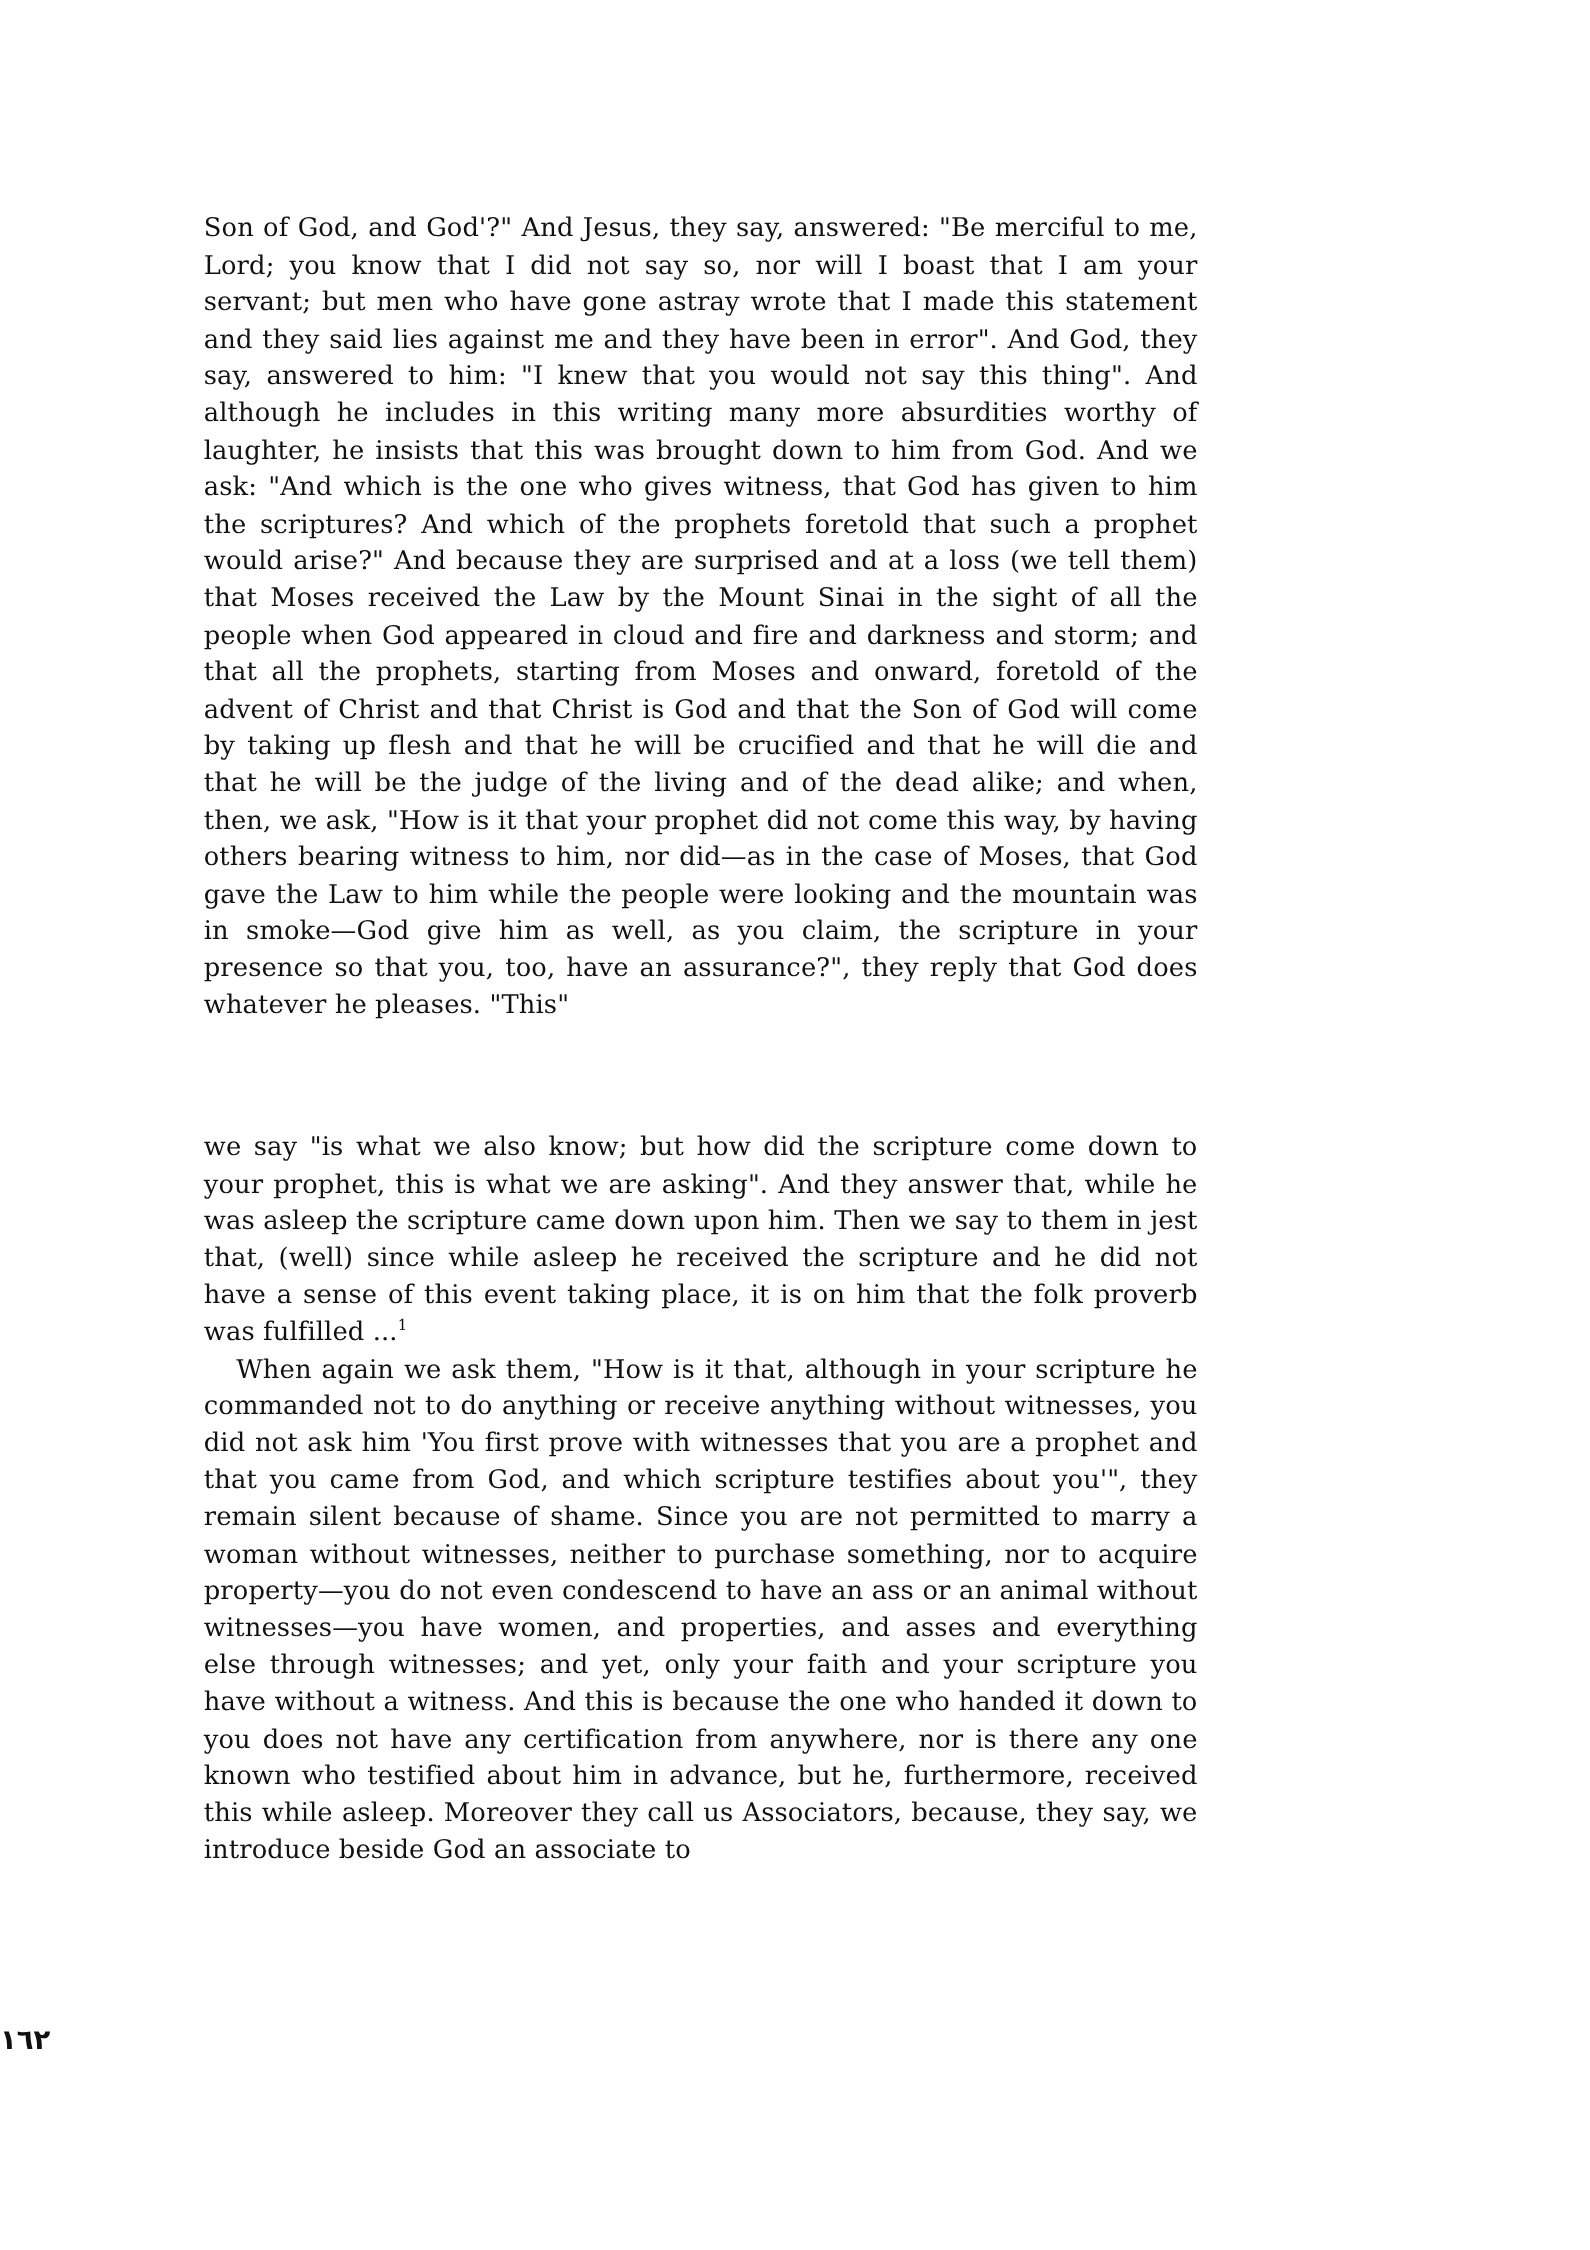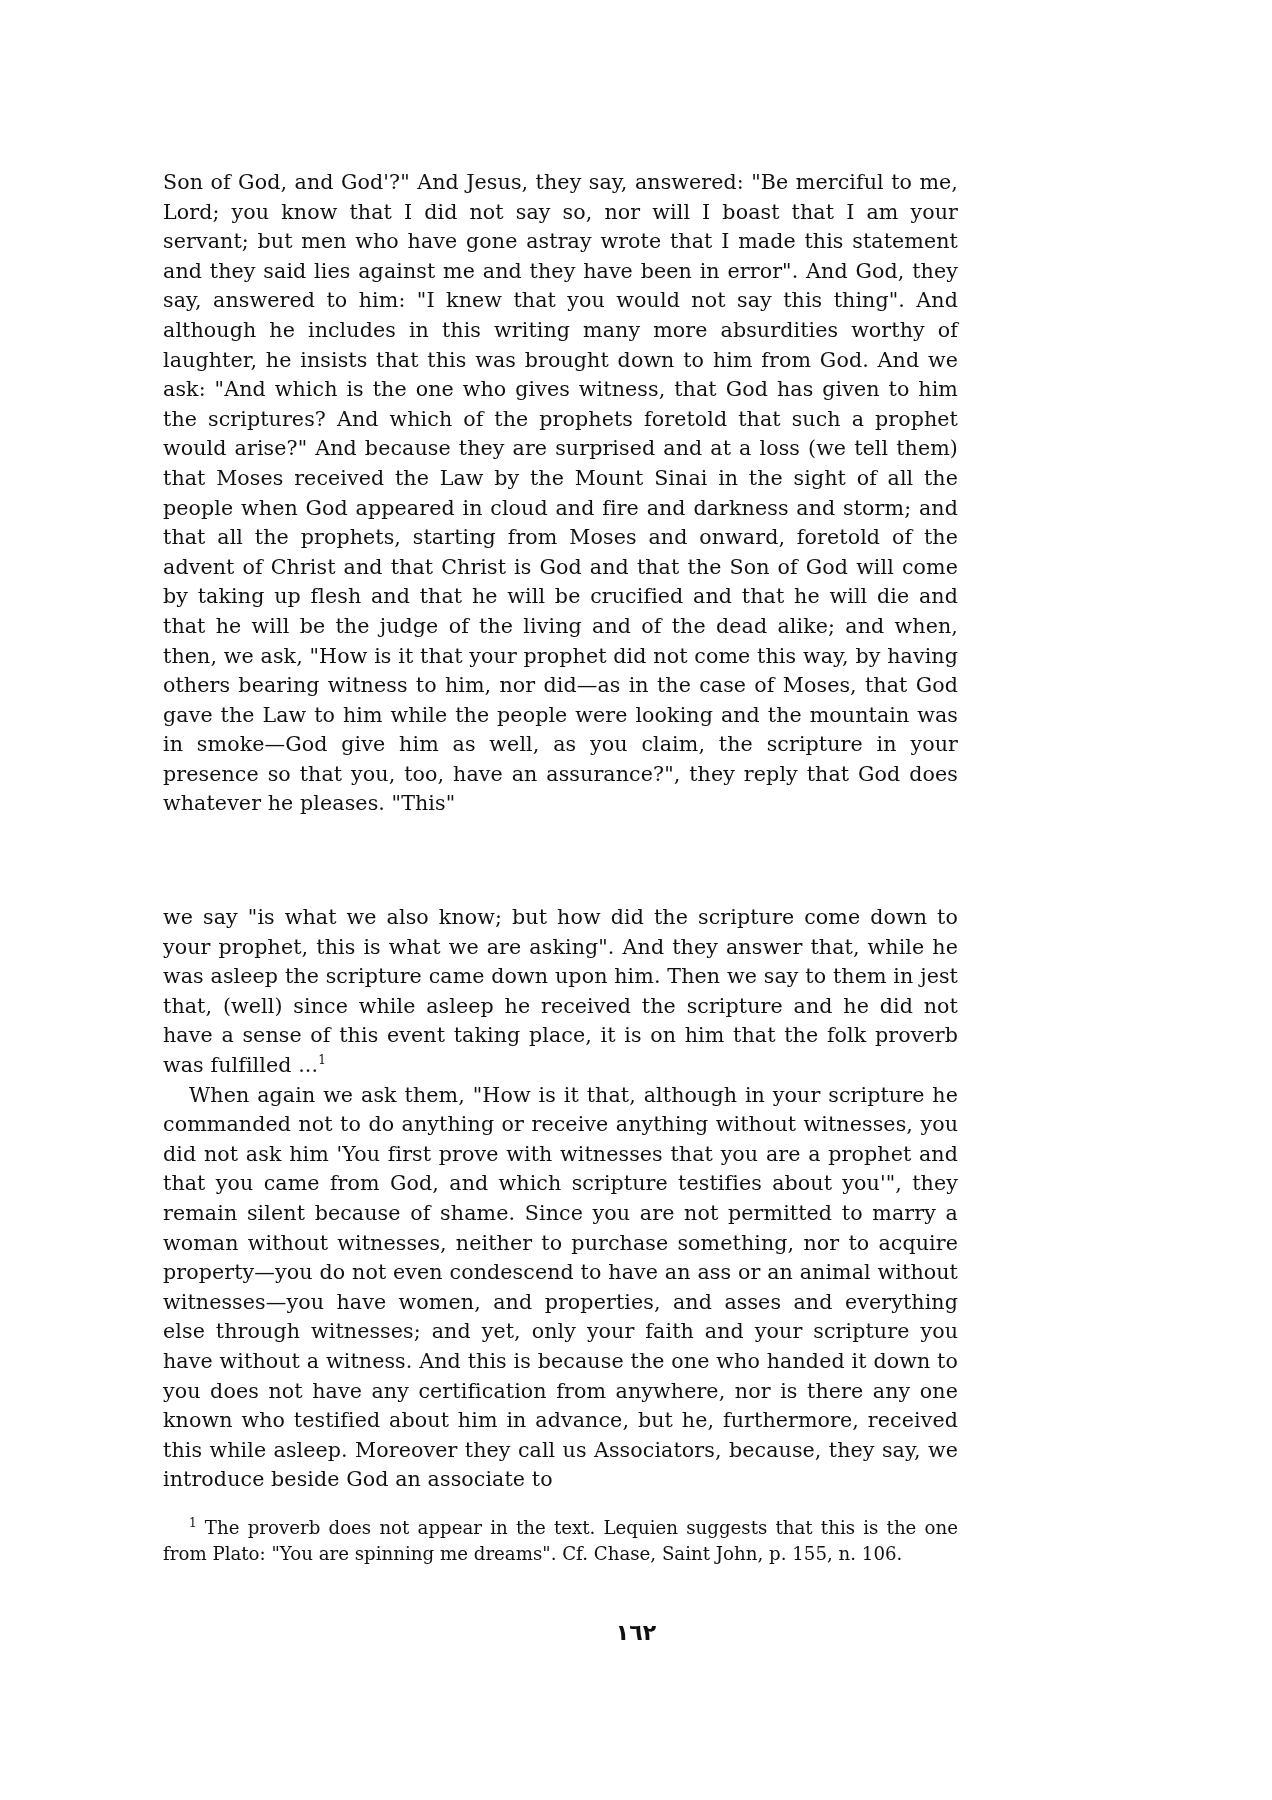--- a/index.html
+++ b/index.html
@@ -69,21 +69,20 @@
   sup.fn-ref {
     font-size: 12px;
     vertical-align: super;
     line-height: 0;
   }
   .page-number {
     position: absolute;
     left: 0;
     top: 1620px;
     width: 1272px;
-    text-align: center;
     font-size: 22px;
     font-weight: bold;
     letter-spacing: 1px;
     color: #101010;
     font-family: "DejaVu Sans", "Liberation Sans", sans-serif;
   }
 </style>
 </head>
 <body>
 
@@ -92,21 +91,18 @@
   <div class="content">
 
     <p class="para block-top">Son of God, and God'?" And Jesus, they say, answered: "Be merciful to me, Lord; you know that I did not say so, nor will I boast that I am your servant; but men who have gone astray wrote that I made this statement and they said lies against me and they have been in error". And God, they say, answered to him: "I knew that you would not say this thing". And although he includes in this writing many more absurdities worthy of laughter, he insists that this was brought down to him from God. And we ask: "And which is the one who gives witness, that God has given to him the scriptures? And which of the prophets foretold that such a prophet would arise?" And because they are surprised and at a loss (we tell them) that Moses received the Law by the Mount Sinai in the sight of all the people when God appeared in cloud and fire and darkness and storm; and that all the prophets, starting from Moses and onward, foretold of the advent of Christ and that Christ is God and that the Son of God will come by taking up flesh and that he will be crucified and that he will die and that he will be the judge of the living and of the dead alike; and when, then, we ask, "How is it that your prophet did not come this way, by having others bearing witness to him, nor did—as in the case of Moses, that God gave the Law to him while the people were looking and the mountain was in smoke—God give him as well, as you claim, the scripture in your presence so that you, too, have an assurance?", they reply that God does whatever he pleases. "This"</p>
 
     <div class="gap"></div>
 
     <p class="para"><span>we say "is what we also know; but how did the scripture come down to your prophet, this is what we are asking". And they answer that, while he was asleep the scripture came down upon him. Then we say to them in jest that, (well) since while asleep he received the scripture and he did not have a sense of this event taking place, it is on him that the folk proverb was fulfilled ...</span><sup class="fn-ref">1</sup></p>
 
     <p class="para para-indent"><span>When again we ask them, "How is it that, although in your scripture he commanded not to do anything or receive anything without witnesses, you did not ask him 'You first prove with witnesses that you are a prophet and that you came from God, and which scripture testifies about you'", they remain silent because of shame. Since you are not permitted to marry a woman without witnesses, neither to purchase something, nor to acquire property—you do not even condescend to have an ass or an animal without witnesses—you have women, and properties, and asses and everything else through witnesses; and yet, only your faith and your scripture you have without a witness. And this is because the one who handed it down to you does not have any certification from anywhere, nor is there any one known who testified about him in advance, but he, furthermore, received this while asleep. Moreover they call us </span><span class="italic">Associators</span><span>, because, they say, we introduce beside God an associate to</span></p>
 
-    <div class="footnote-wrap">
-      <p class="footnote"><sup>1</sup><span> The proverb does not appear in the text. Lequien suggests that this is the one from Plato: "You are spinning me dreams". Cf. Chase, </span><span class="italic">Saint John</span><span>, p. 155, n. 106.</span></p>
-    </div>
 
   </div>
 
   <div class="page-number">١٦٢</div>
 
 </div>
 
 </body></html>

